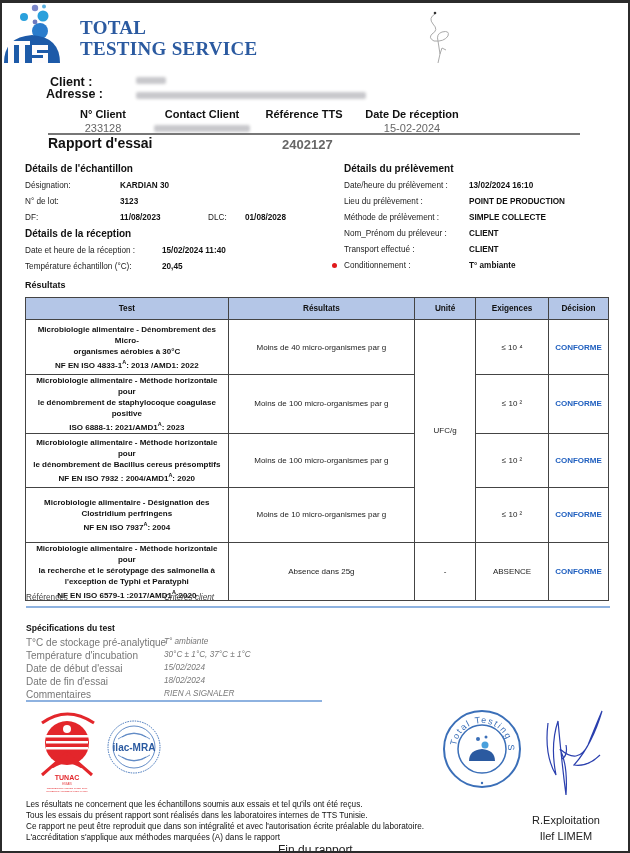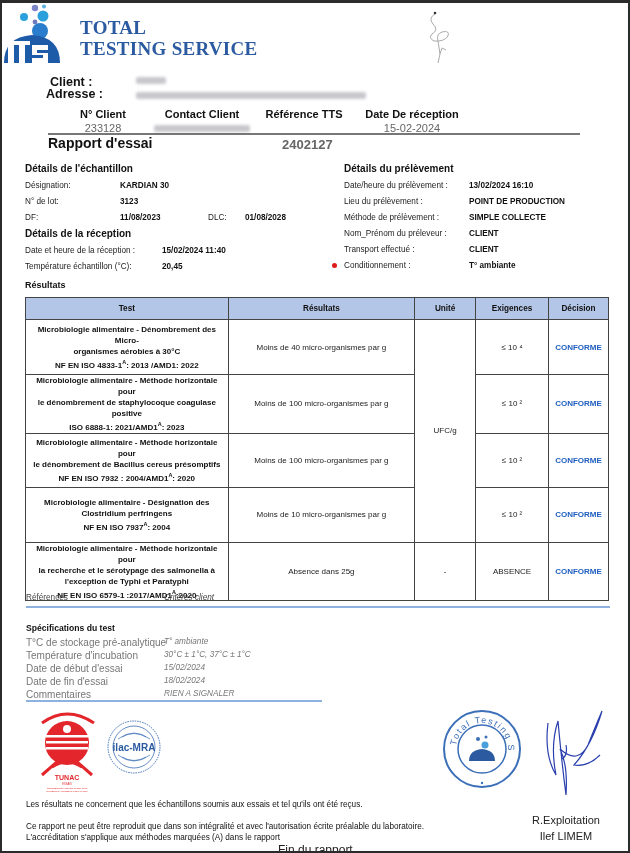--- a/index.html
+++ b/index.html
@@ -262,20 +262,21 @@
     <circle cx="43" cy="36" r="3.5" fill="#4aa0dc"></circle>
     <path d="M27 52 Q27 41 40 40 Q53 41 53 52 Z" fill="#2b5aa0"></path>
     <circle cx="40" cy="74" r="1.2" fill="#3b6fb8"></circle>
   </svg>
 
   <svg class="abs" style="left:536px;top:702px;" width="72" height="108" viewBox="0 0 72 108">
     <path d="M10 18 Q6 50 18 70 Q12 40 20 16 Q24 60 28 90 Q30 60 22 44 Q40 60 50 40 Q58 20 64 6 Q54 40 36 60 Q50 62 62 50 M28 40 Q30 50 24 54" fill="none" stroke="#2a3fae" stroke-width="1.2"></path>
   </svg>
 
   <div class="foot" style="top:797px;">Les résultats ne concernent que les échantillons soumis aux essais et tel qu'ils ont été reçus.</div>
+  <div class="foot" style="top:808px;">Tous les essais du présent rapport sont réalisés dans les laboratoires internes de TTS Tunisie.</div>
   <div class="foot" style="top:819px;">Ce rapport ne peut être reproduit que dans son intégralité et avec l'autorisation écrite préalable du laboratoire.</div>
   <div class="foot" style="top:830px;">L'accréditation s'applique aux méthodes marquées (A) dans le rapport</div>
 
   <div class="sign-name" style="left:514px;top:811px;">R.Exploitation</div>
   <div class="sign-name" style="left:514px;top:827px;">Ilef LIMEM</div>
 
   <div class="fin">Fin du rapport</div>
 </div>
 
 </body></html>

